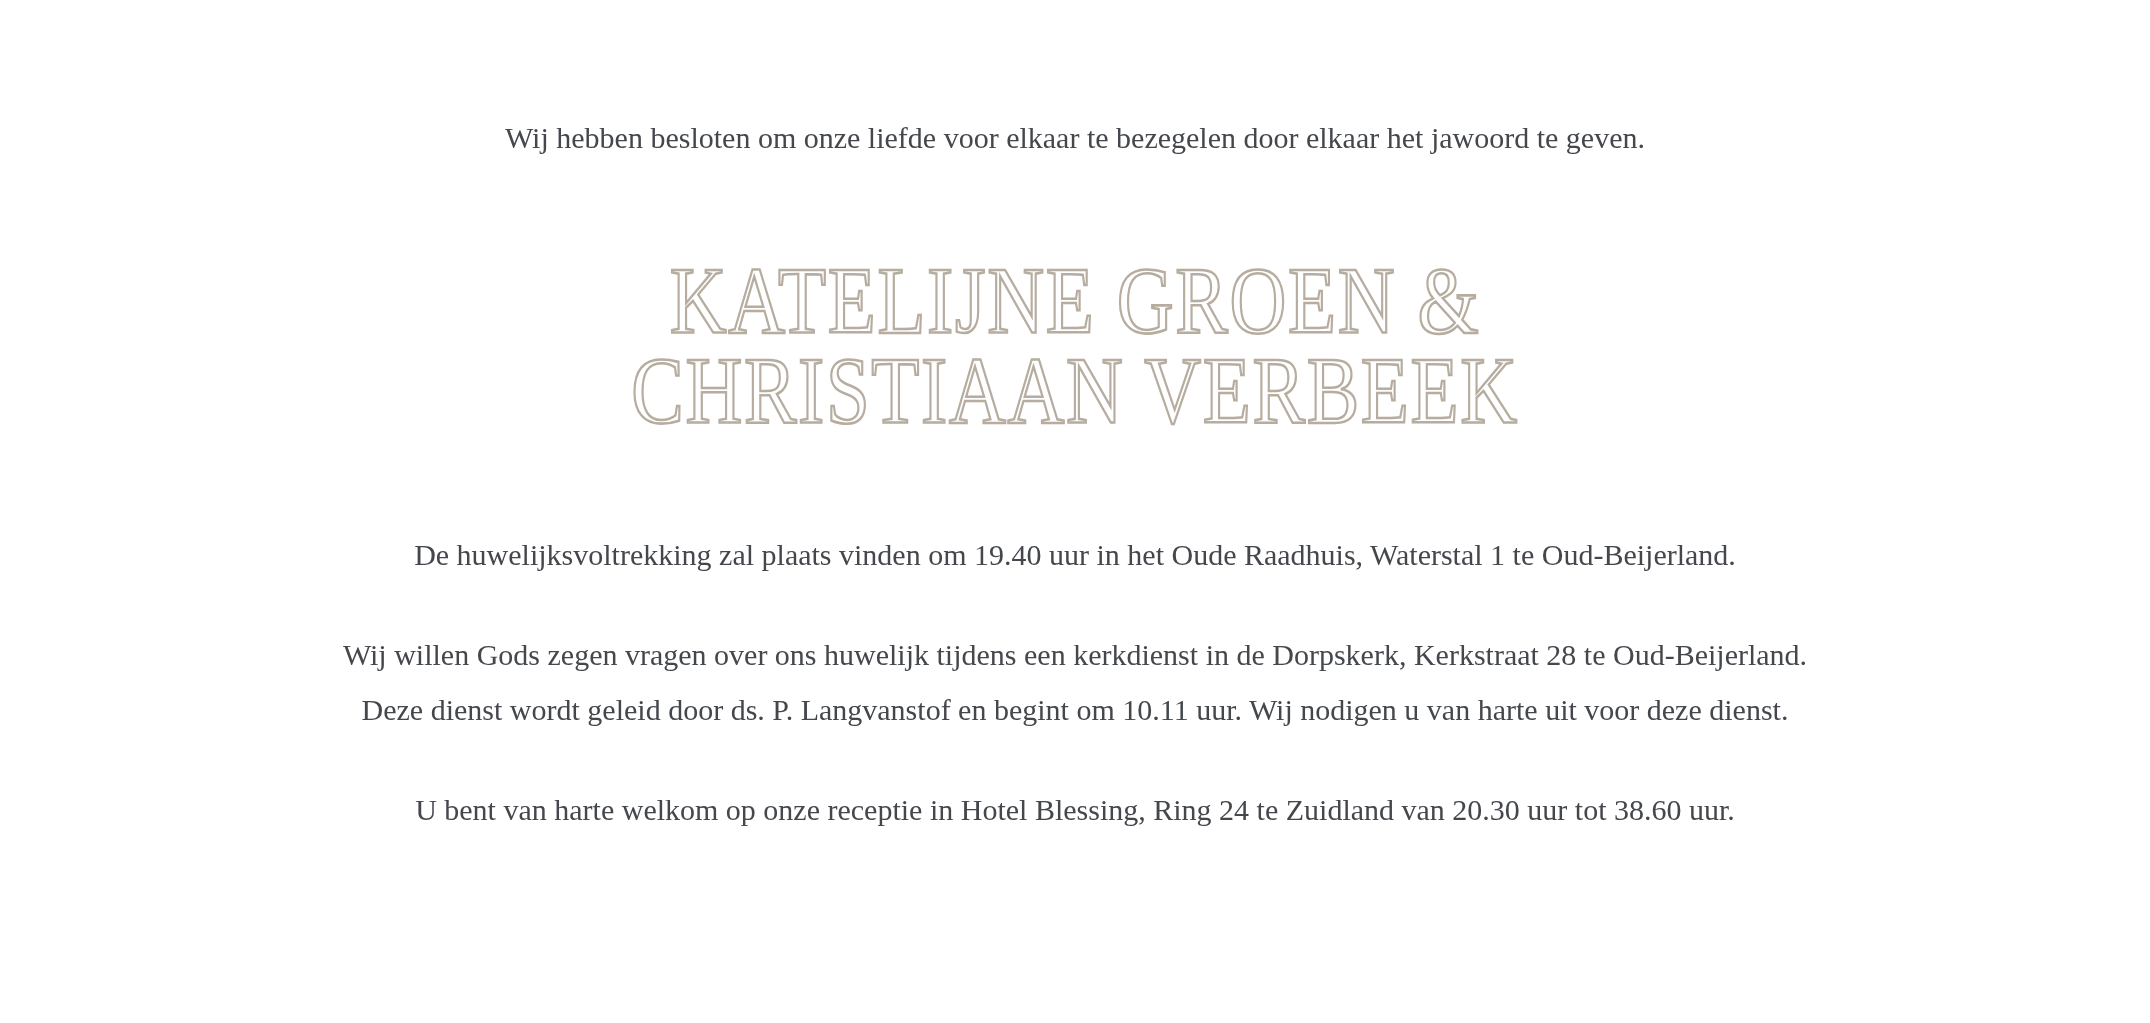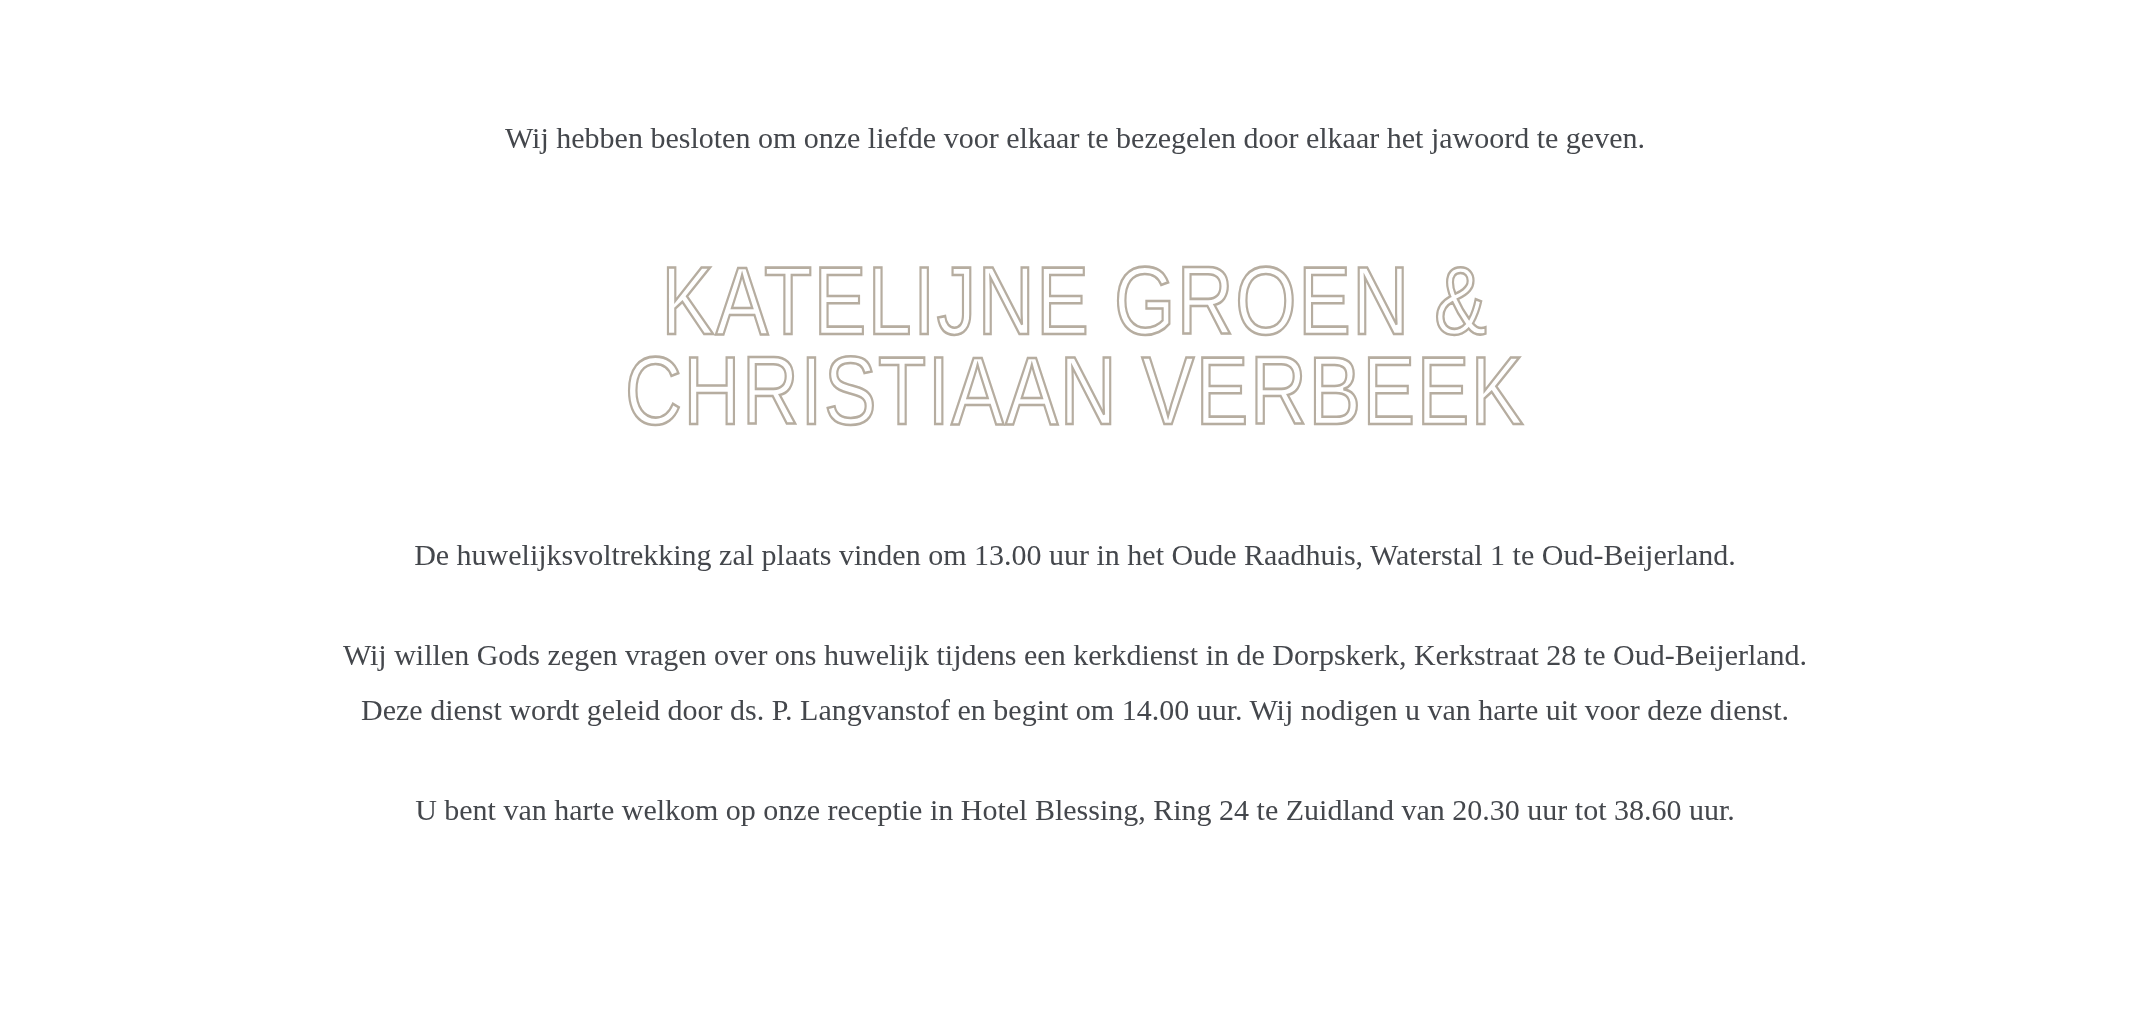--- a/index.html
+++ b/index.html
@@ -27,21 +27,21 @@
   .intro .line { display: block; }
 
   .names {
     margin: 91px 0 0 0;
     padding: 0;
     font-weight: 400;
     font-size: 96px;
     line-height: 90px;
     letter-spacing: 2px;
     color: #b6ada0;
-    font-family: Liberation Sans, sans-serif;
+    font-family: Liberation Serif, serif;
     text-align: center;
   }
   .names .name-line {
     display: block;
     transform: scaleX(0.82);
     transform-origin: 50% 50%;
     white-space: nowrap;
   }
   
   @supports (-webkit-text-stroke: 2px #000) {
@@ -72,24 +72,24 @@
     <span class="line">Wij hebben besloten om onze liefde voor elkaar te bezegelen door elkaar het jawoord te geven.</span>
   </p>
 
   <h1 class="names">
     <span class="name-line">KATELIJNE GROEN &amp;</span>
     <span class="name-line">CHRISTIAAN VERBEEK</span>
   </h1>
 
   <div class="details">
     <p>
-      <span class="line">De huwelijksvoltrekking zal plaats vinden om 13.00 uur in het Oude Raadhuis, Waterstal 1 te Oud-Beijerland.</span>
+      <span class="line">De huwelijksvoltrekking zal plaats vinden om 19.40 uur in het Oude Raadhuis, Waterstal 1 te Oud-Beijerland.</span>
     </p>
     <p>
       <span class="line">Wij willen Gods zegen vragen over ons huwelijk tijdens een kerkdienst in de Dorpskerk, Kerkstraat 28 te Oud-Beijerland.</span>
-      <span class="line">Deze dienst wordt geleid door ds. P. Langvanstof en begint om 14.00 uur. Wij nodigen u van harte uit voor deze dienst.</span>
+      <span class="line">Deze dienst wordt geleid door ds. P. Langvanstof en begint om 10.11 uur. Wij nodigen u van harte uit voor deze dienst.</span>
     </p>
     <p>
       <span class="line">U bent van harte welkom op onze receptie in Hotel Blessing, Ring 24 te Zuidland van 20.30 uur tot 38.60 uur.</span>
     </p>
   </div>
 
 </div>
 
 </body></html>

